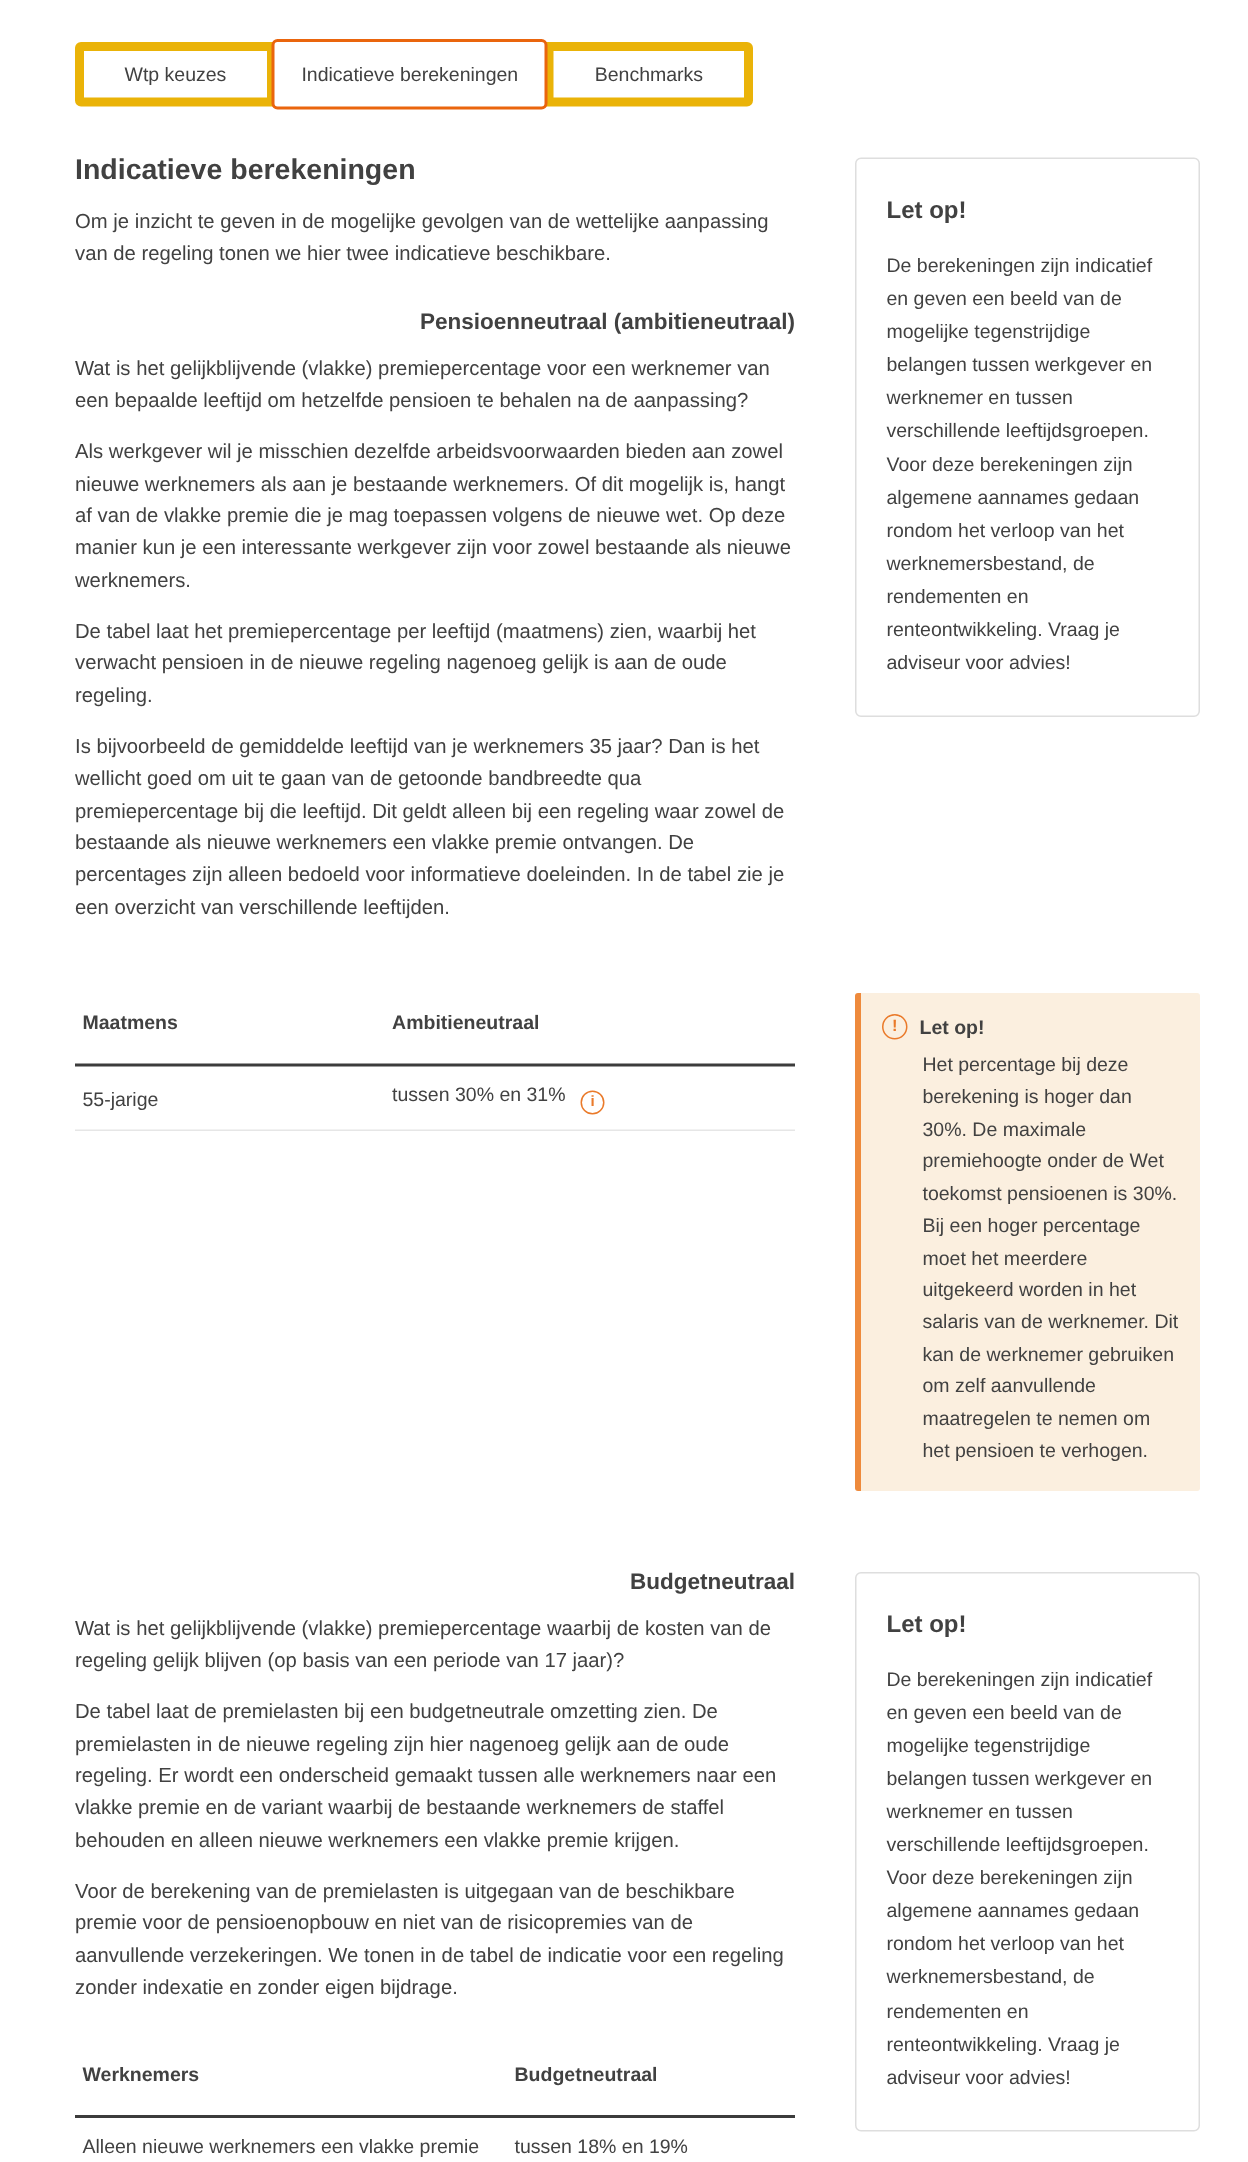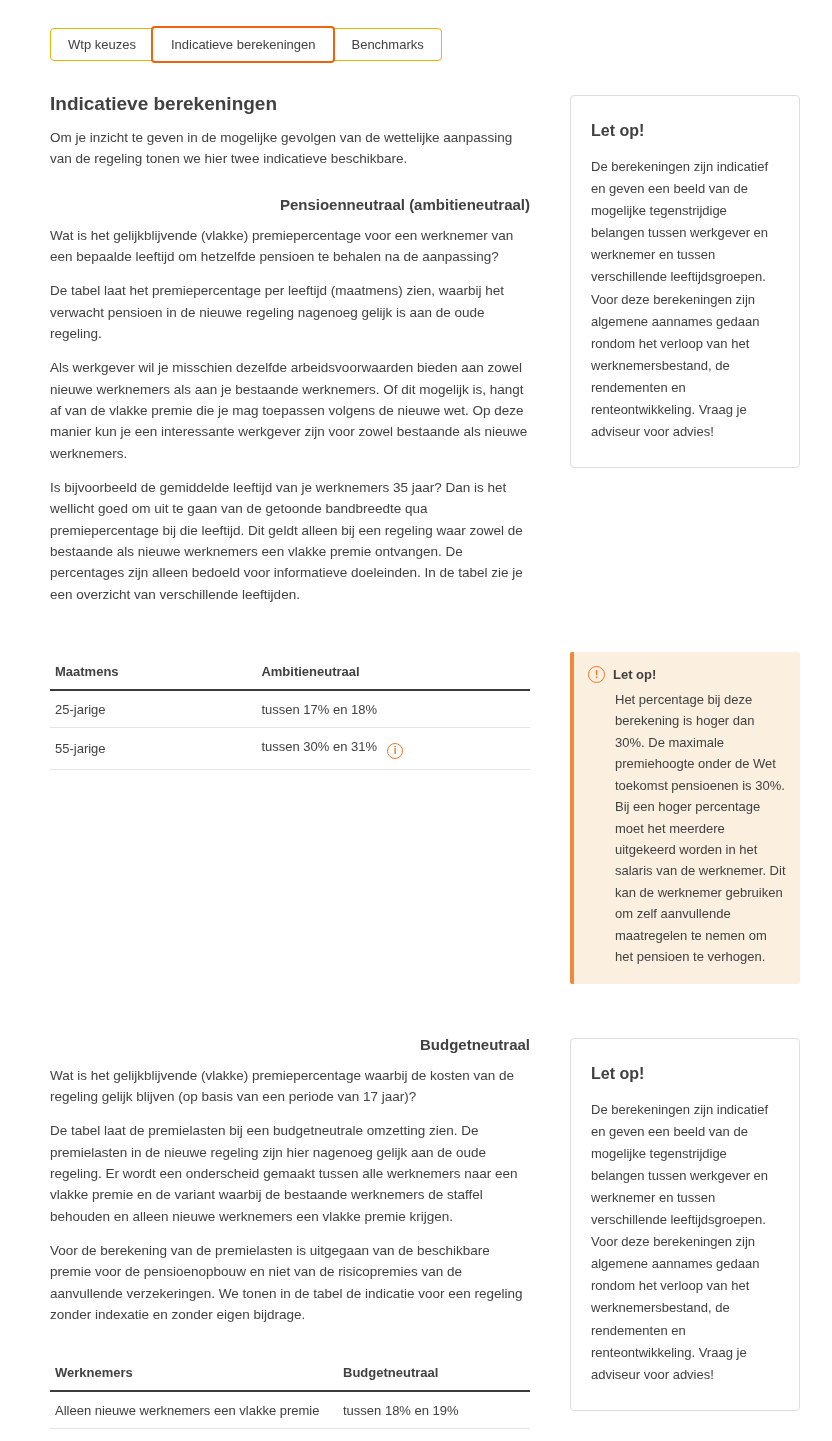--- a/index.html
+++ b/index.html
@@ -12,25 +12,25 @@
     font-family: "Liberation Sans", sans-serif;
     -webkit-font-smoothing: antialiased;
   }
   .page { padding: 28px 52px 40px 50px; }
 
   
   .selector-label { font-size: 13px; font-weight: bold; margin: 4px 0 12px; }
   .tabs { display: inline-flex; align-items: stretch; }
   .tab {
     background: #fff;
-    border: 1px solid #eab308;
+    border: 6px solid #eab308;
     color: #414141;
     font-family: "Liberation Sans", sans-serif;
     font-size: 13px;
-    padding: 8px 17px;
+    padding: 8px 27px;
     margin-right: -1px;
     cursor: pointer;
     white-space: nowrap;
   }
   .tab:first-child { border-radius: 4px 0 0 4px; }
   .tab:last-child  { border-radius: 0 4px 4px 0; margin-right: 0; }
   .tab.selected {
     border: 2px solid #EA650D;
     border-radius: 4px;
     position: relative;
@@ -81,21 +81,21 @@
     display: flex; align-items: center; justify-content: center;
     line-height: 1;
   }
   .warning-head .w-title { font-size: 13px; font-weight: bold; }
   .warning-box p { font-size: 13px; line-height: 1.65; margin: 0 0 0 27px; }
 
   
   table { width: 100%; border-collapse: collapse; font-size: 13px; align-self: start; }
   th {
     text-align: left; font-weight: bold;
-    padding: 12px 0 10px 5px;
+    padding: 12px 0 20px 5px;
     border-bottom: 2px solid #3c3c3c;
   }
   td { padding: 11px 0 10px 5px; border-bottom: 1px solid #e6e6e6; }
   .t1 col.c1 { width: 43%; }
   .t2 col.c1 { width: 60%; }
   .info-icon {
     display: inline-flex; align-items: center; justify-content: center;
     width: 16px; height: 16px;
     border: 1.5px solid #EA7A2A; border-radius: 50%;
     color: #EA7A2A; font-size: 10px; font-weight: bold;
@@ -116,46 +116,42 @@
     </div>
   </div>
 
   <div class="grid">
 
     <div class="col-main">
       <h1>Indicatieve berekeningen</h1>
       <p>Om je inzicht te geven in de mogelijke gevolgen van de wettelijke aanpassing van de regeling tonen we hier twee indicatieve beschikbare.</p>
       <h2>Pensioenneutraal (ambitieneutraal)</h2>
       <p>Wat is het gelijkblijvende (vlakke) premiepercentage voor een werknemer van een bepaalde leeftijd om hetzelfde pensioen te behalen na de aanpassing?</p>
+      <p>Als werkgever wil je misschien dezelfde arbeidsvoorwaarden bieden aan zowel nieuwe werknemers als aan je bestaande werknemers. Of dit mogelijk is, hangt af van de vlakke premie die je mag toepassen volgens de nieuwe wet. Op deze manier kun je een interessante werkgever zijn voor zowel bestaande als nieuwe werknemers.</p>
       <p>De tabel laat het premiepercentage per leeftijd (maatmens) zien, waarbij het verwacht pensioen in de nieuwe regeling nagenoeg gelijk is aan de oude regeling.</p>
-      <p>Als werkgever wil je misschien dezelfde arbeidsvoorwaarden bieden aan zowel nieuwe werknemers als aan je bestaande werknemers. Of dit mogelijk is, hangt af van de vlakke premie die je mag toepassen volgens de nieuwe wet. Op deze manier kun je een interessante werkgever zijn voor zowel bestaande als nieuwe werknemers.</p>
       <p>Is bijvoorbeeld de gemiddelde leeftijd van je werknemers 35 jaar? Dan is het wellicht goed om uit te gaan van de getoonde bandbreedte qua premiepercentage bij die leeftijd. Dit geldt alleen bij een regeling waar zowel de bestaande als nieuwe werknemers een vlakke premie ontvangen. De percentages zijn alleen bedoeld voor informatieve doeleinden. In de tabel zie je een overzicht van verschillende leeftijden.</p>
     </div>
 
     <aside class="col-side note-box note-box-1">
       <h3>Let op!</h3>
       <p>De berekeningen zijn indicatief en geven een beeld van de mogelijke tegenstrijdige belangen tussen werkgever en werknemer en tussen verschillende leeftijdsgroepen. Voor deze berekeningen zijn algemene aannames gedaan rondom het verloop van het werknemersbestand, de rendementen en renteontwikkeling. Vraag je adviseur voor advies!</p>
     </aside>
 
     <table class="col-main t1">
       <colgroup>
           <col class="c1">
           <col>
         </colgroup>
       <thead>
         <tr>
           <th>Maatmens</th>
           <th>Ambitieneutraal</th>
         </tr>
       </thead>
       <tbody>
-        <tr>
-          <td>25-jarige</td>
-          <td>tussen 17% en 18%</td>
-        </tr>
         <tr>
           <td>55-jarige</td>
           <td>
             <span>tussen 30% en 31%</span><span class="info-icon">i</span>
           </td>
         </tr>
       </tbody>
     </table>
 
     <aside class="col-side warning-box">

